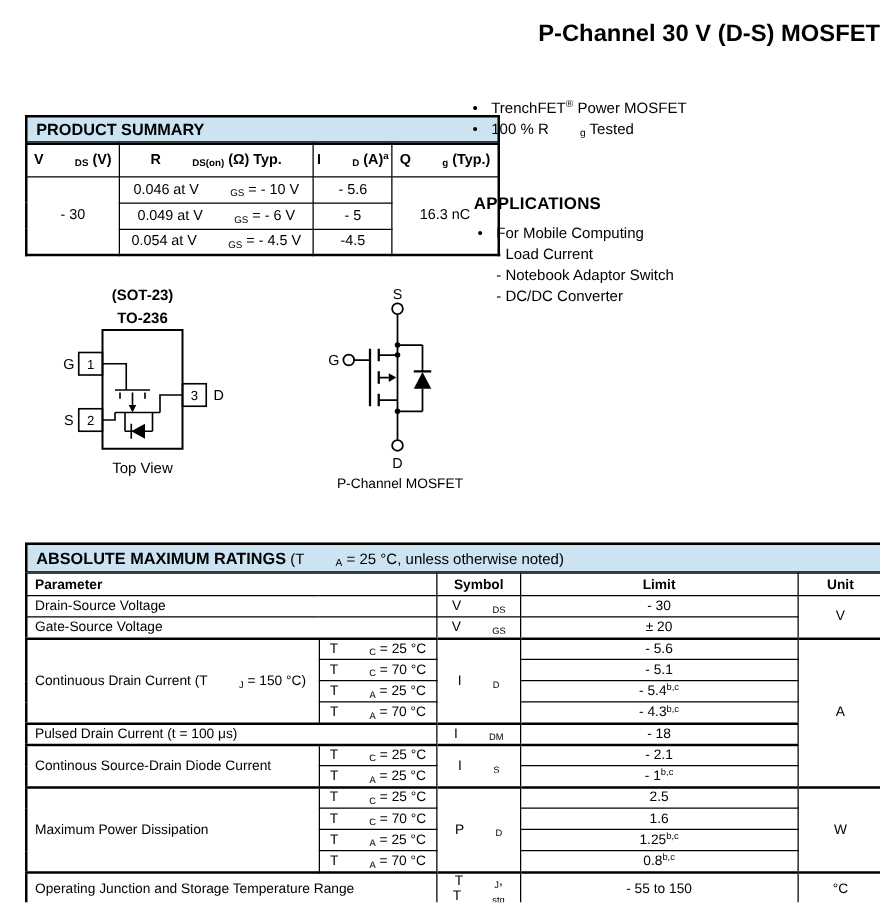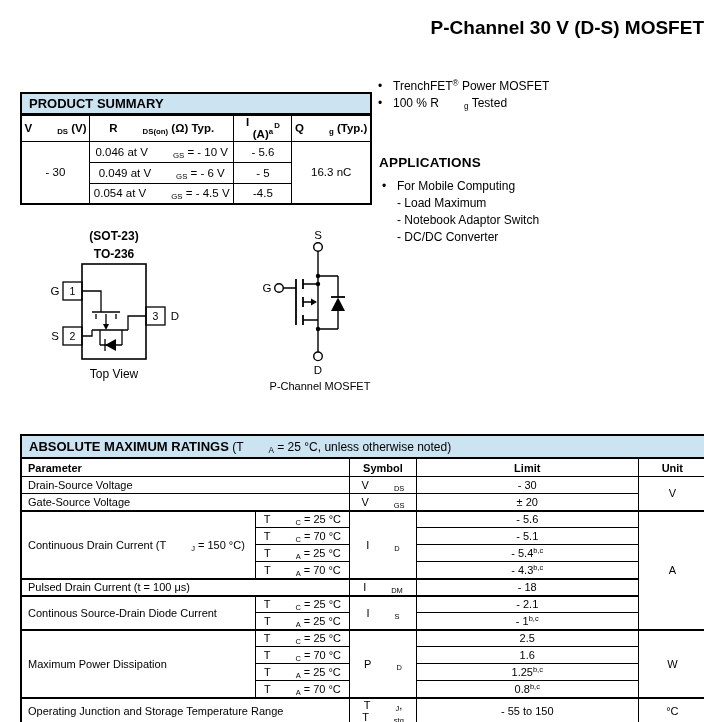--- a/index.html
+++ b/index.html
@@ -9,21 +9,21 @@
     background: #fff; color: #000; overflow: hidden;
     font-family: "Liberation Sans", "DejaVu Sans", sans-serif;
   }
   sub { font-size: 0.68em; vertical-align: -0.28em; line-height: 0; padding-left: 25px; }
   sup { font-size: 0.68em; vertical-align: 0.5em; line-height: 0; }
 
   .title { position:absolute; top:17px; left:0; width:100%; text-align:right;
            font-size:19px; font-weight:bold; }
 
   
-  .ps { position:absolute; left:20px; top:92px; width:352px; }
+  .ps { position:absolute; left:20px; top:92px; width:380px; }
   .ps-bar { background:#cce3f2; border:2px solid #000; border-bottom:1px solid #000;
             font-weight:bold; font-size:13px; padding:2px 0 2px 7px; }
   .ps table { width:100%; border-collapse:collapse; table-layout:fixed;
               border:2px solid #000; }
   .ps th, .ps td { border:1px solid #000; text-align:center; font-size:11.5px; padding:0 1px; }
   .ps th { height:26px; font-weight:bold; }
   .ps td { height:21px; }
 
   
   .feat { position:absolute; left:375px; top:78px; width:220px; }
@@ -102,21 +102,21 @@
   </div>
 
   <div class="feat">
     <div class="li">TrenchFET<sup>®</sup> Power MOSFET</div>
     <div class="li">100 % R<sub>g</sub> Tested</div>
   </div>
 
   <div class="apps">
     <div class="sec-title">APPLICATIONS</div>
     <div class="li">For Mobile Computing</div>
-    <div class="sub-li">- Load Maximum</div>
+    <div class="sub-li">- Load Current</div>
     <div class="sub-li">- Notebook Adaptor Switch</div>
     <div class="sub-li">- DC/DC Converter</div>
   </div>
 
 
   <svg class="pkg" width="210" height="172" viewBox="0 0 210 172">
     <text x="66" y="14" font-size="12" font-weight="bold" text-anchor="middle">(SOT-23)</text>
     <text x="66" y="32" font-size="12" font-weight="bold" text-anchor="middle">TO-236</text>
     <rect x="34" y="38" width="64" height="95" fill="none" stroke="#000" stroke-width="1.6"></rect>
     <rect x="15" y="56" width="19" height="18" fill="none" stroke="#000" stroke-width="1.3"></rect>

